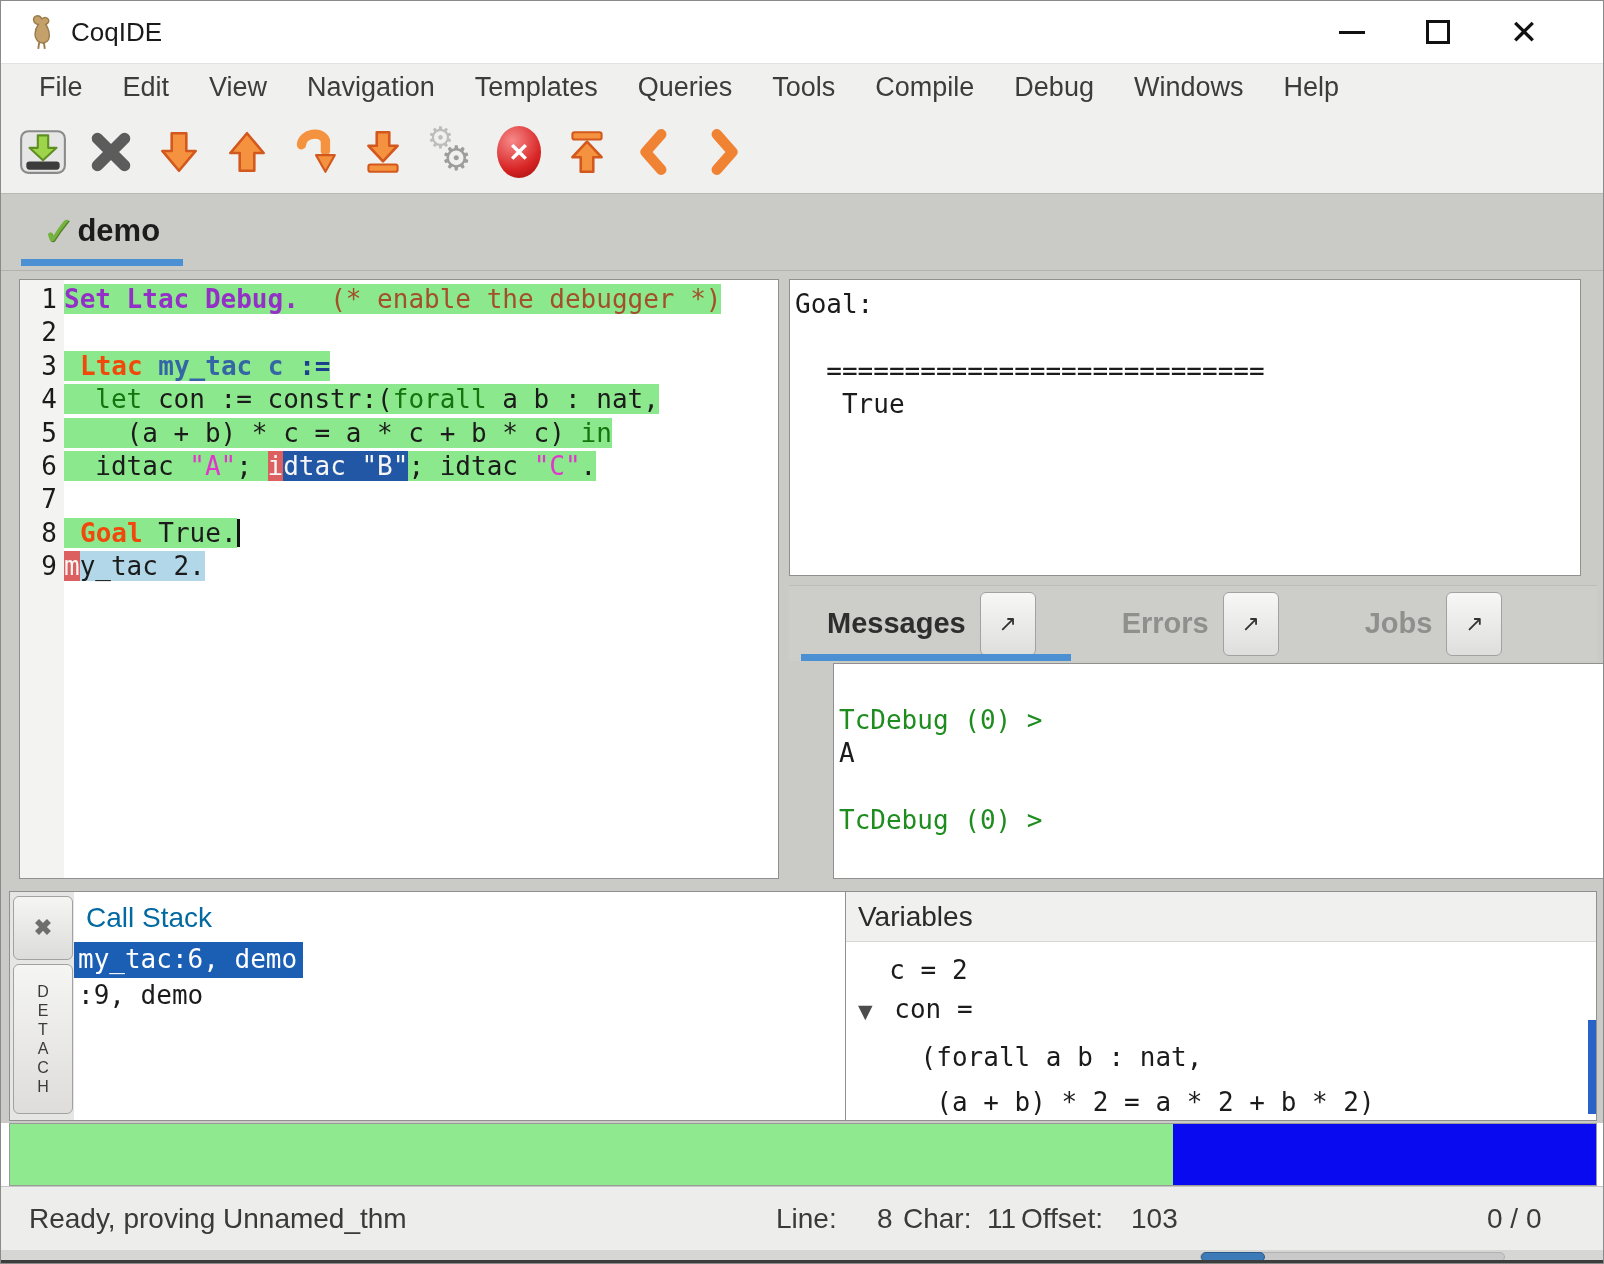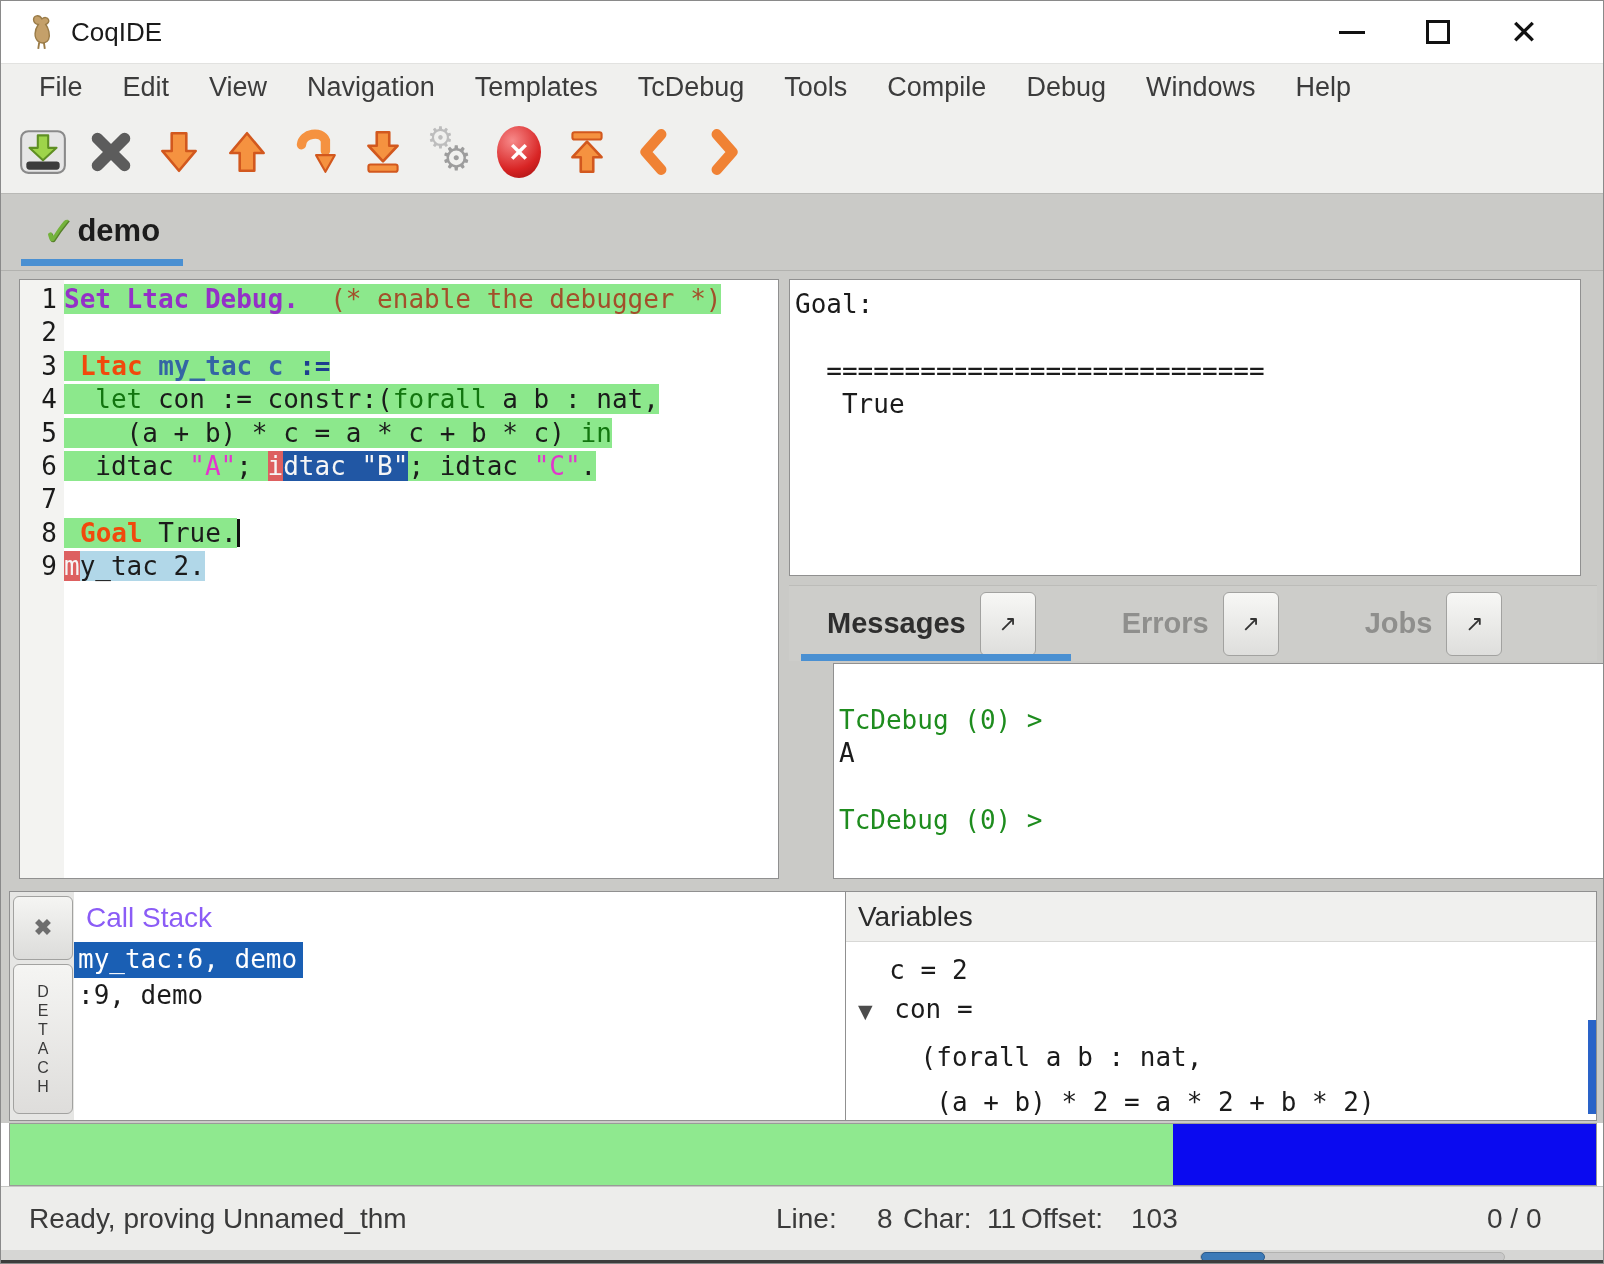--- a/index.html
+++ b/index.html
@@ -66,21 +66,21 @@
   .debug{position:absolute;left:0;top:888px;width:100%;height:234px;background:#cacac7;}
   .callstack{position:absolute;left:8px;top:2px;width:837px;height:230px;background:#ffffff;border:1px solid #909090;box-sizing:border-box;}
   .cs-ctrl{position:absolute;left:0;top:0;width:64px;height:100%;background:#e6e6e4;}
   .cs-close{position:absolute;left:3px;top:4px;width:58px;height:62px;border:1px solid #a2a2a0;border-radius:6px;
     background:linear-gradient(#f5f5f3,#dcdcda);display:flex;align-items:center;justify-content:center;
     color:#6e6e6e;font-size:22px;font-weight:bold;}
   .cs-detach{position:absolute;left:3px;top:72px;width:58px;height:148px;border:1px solid #a2a2a0;border-radius:6px;
     background:linear-gradient(#f5f5f3,#dedddb);display:flex;align-items:center;justify-content:center;}
   .cs-detach div{font-size:16px;color:#3a3a3a;line-height:19px;text-align:center;white-space:pre-line;}
   .cs-main{margin-left:64px;height:100%;}
-  .cs-header{font-size:28px;color:#8b5cf6;padding:10px 8px 8px 12px;}
+  .cs-header{font-size:28px;color:#0369a1;padding:10px 8px 8px 12px;}
   .cs-frame{width:fit-content;padding:1px 6px 2px 4px;color:#1b1b1b;}
   .cs-frame.sel{background:#1a5fb4;color:#ffffff;}
   .variables{position:absolute;left:844px;top:2px;width:752px;height:230px;background:#ffffff;border:1px solid #909090;box-sizing:border-box;overflow:hidden;}
   .var-header{font-size:28px;color:#2a2a2a;background:#f0f0ee;border-bottom:1px solid #d8d8d6;padding:9px 0 8px 12px;}
   .var-row{padding-left:12px;color:#1b1b1b;display:flex;align-items:baseline;margin-top:12px;}
   .var-row:nth-child(2){margin-top:6px;}
   .var-row:nth-child(5){margin-top:0;}
   .var-exp{font-size:19px;color:#4c4c4c;margin-right:6px;font-family:"DejaVu Sans",sans-serif;}
   .var-scroll{position:absolute;right:0;top:128px;width:8px;height:94px;background:#2a63c8;}
   
@@ -121,21 +121,21 @@
         </div>
     </div>
   </div>
 
   <div class="menubar">
       <div class="menu-item">File</div>
       <div class="menu-item">Edit</div>
       <div class="menu-item">View</div>
       <div class="menu-item">Navigation</div>
       <div class="menu-item">Templates</div>
-      <div class="menu-item">TcDebug</div>
+      <div class="menu-item">Queries</div>
       <div class="menu-item">Tools</div>
       <div class="menu-item">Compile</div>
       <div class="menu-item">Debug</div>
       <div class="menu-item">Windows</div>
       <div class="menu-item">Help</div>
     </div>
 
   <div class="toolbar">
     <div class="tbtn">
       <svg viewBox="0 0 48 48" width="50" height="52">

